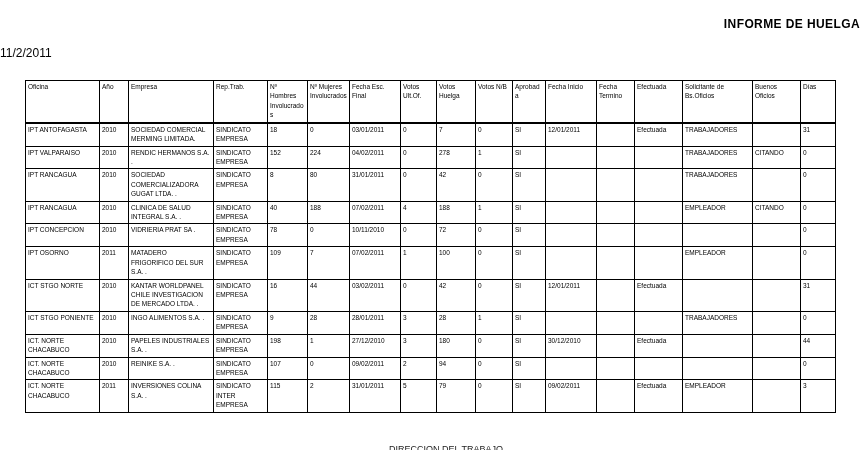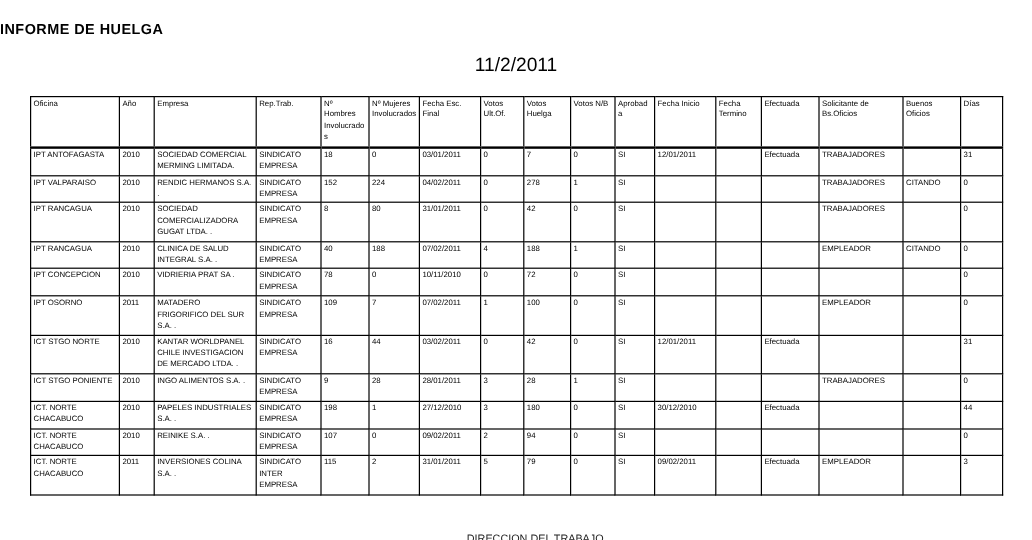--- a/index.html
+++ b/index.html
@@ -3,25 +3,25 @@
 <meta charset="utf-8">
 <style>
   html,body{margin:0;padding:0;}
   body{
     width:860px;height:450px;overflow:hidden;position:relative;
     background:#ffffff;color:#000;
     font-family:"Liberation Sans","DejaVu Sans",sans-serif;
   }
   .report-title{
     position:absolute;top:17px;left:0;width:100%;
-    text-align:left;font-size:12px;font-weight:bold;letter-spacing:.4px;
+    text-align:right;font-size:12px;font-weight:bold;letter-spacing:.4px;
   }
   .report-date{
     position:absolute;top:46px;left:0;width:100%;
-    text-align:center;font-size:16px;
+    text-align:left;font-size:12px;
   }
   table.report{
     position:absolute;top:80px;left:25px;width:810px;
     border-collapse:collapse;table-layout:fixed;
     font-size:6.5px;line-height:1.45;
   }
   table.report th, table.report td{
     border:1px solid #000;
     padding:1px 2px 2px 2px;
     text-align:left;vertical-align:top;

